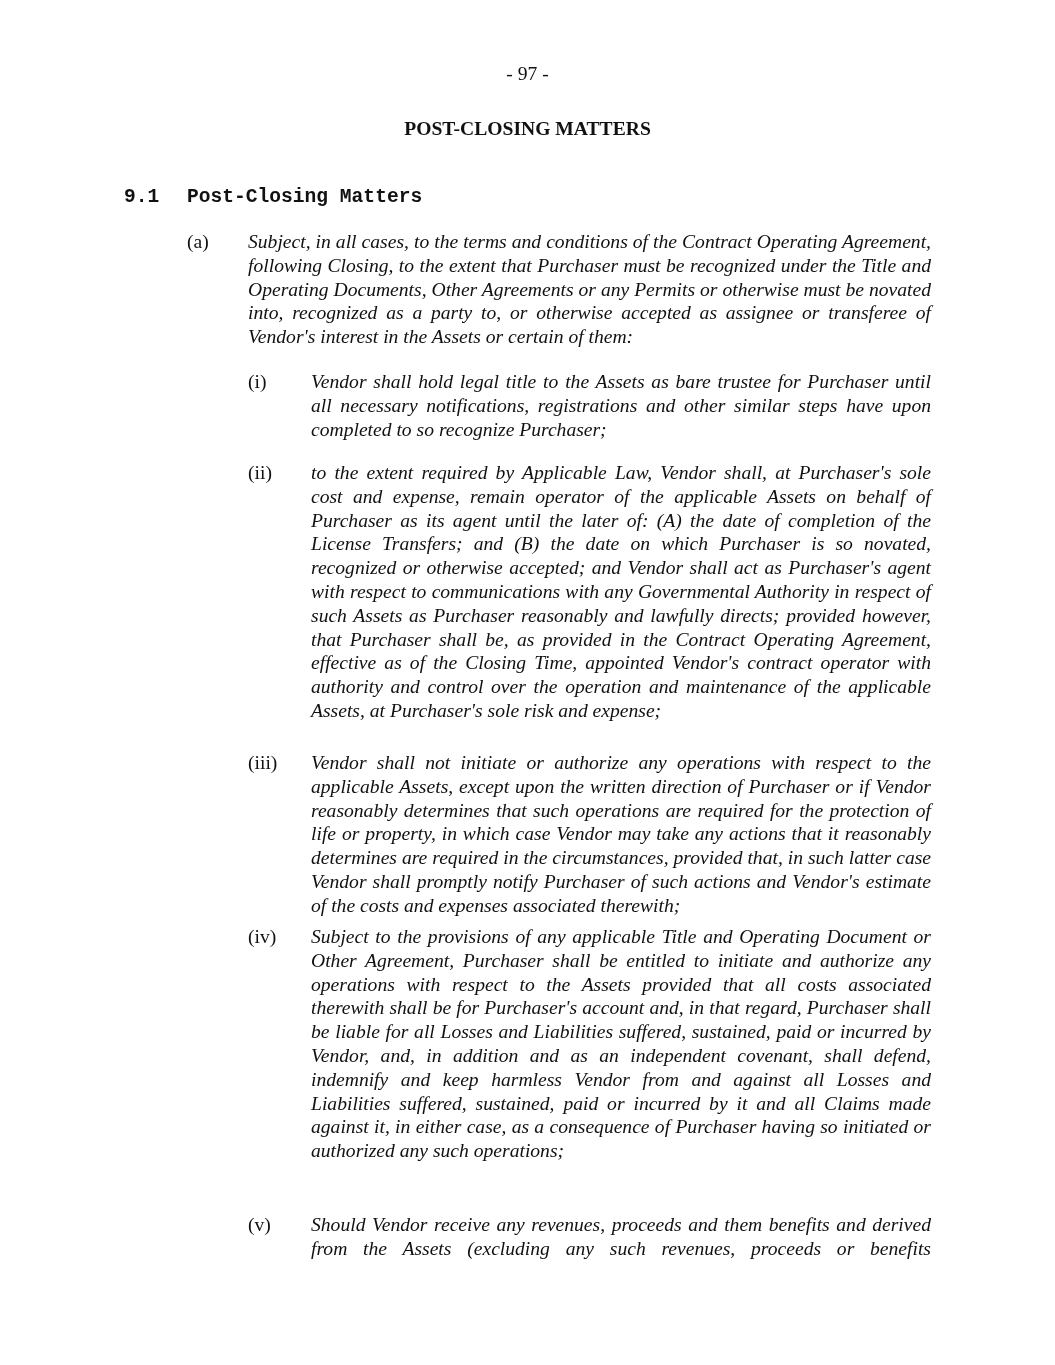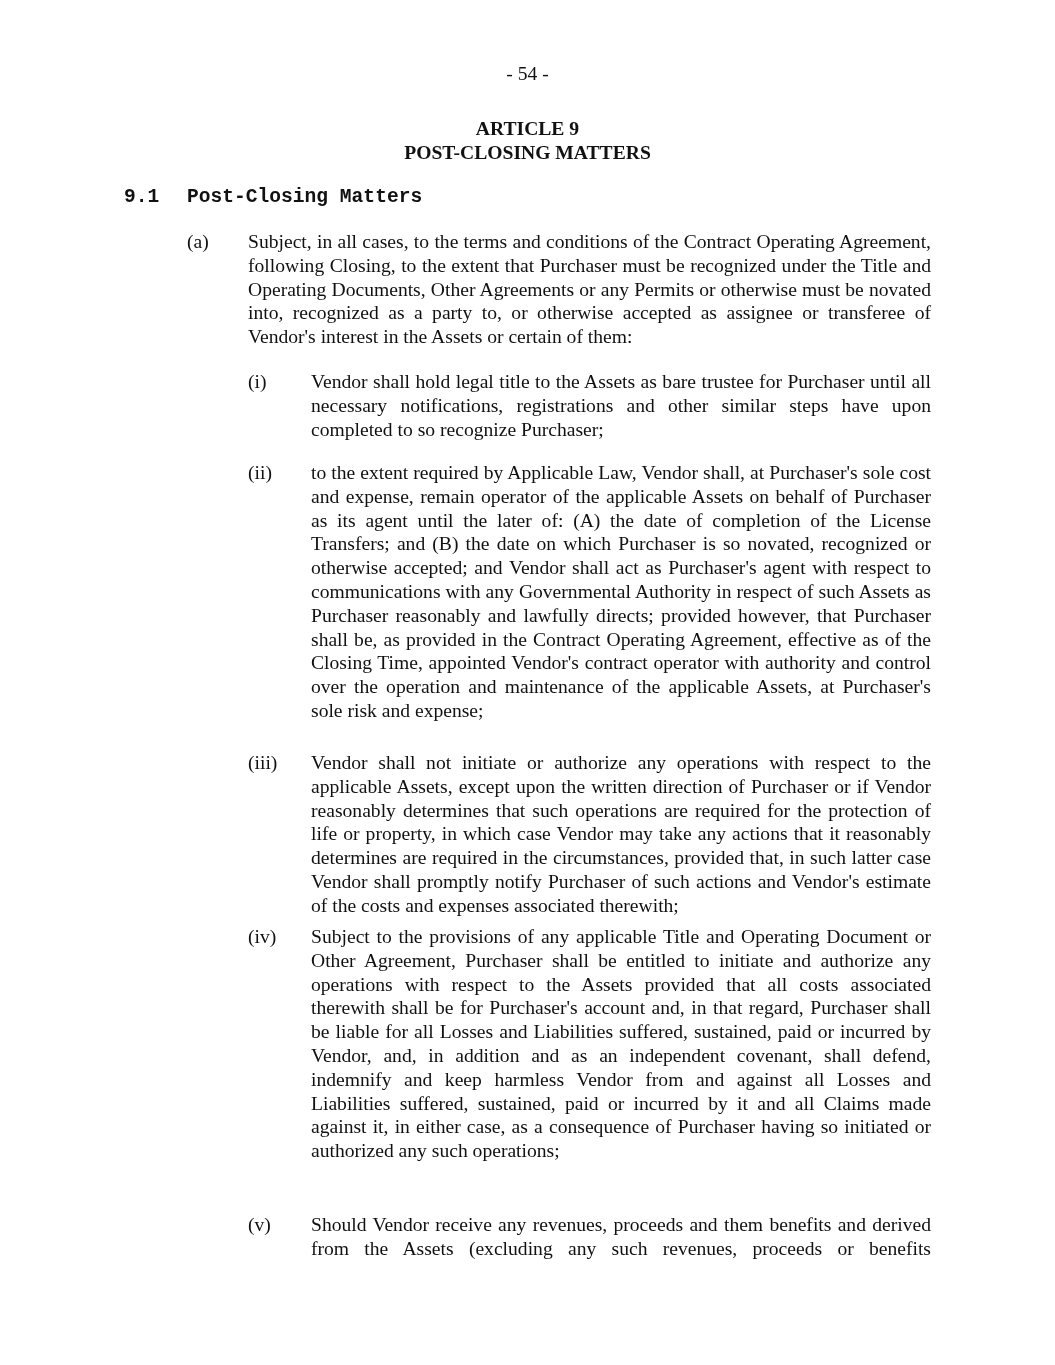--- a/index.html
+++ b/index.html
@@ -51,43 +51,43 @@
       position: absolute;
       line-height: 23.8px;
     }
     .para .label {
       position: absolute;
       top: 0;
     }
     .para .text {
       text-align: justify;
       text-align-last: left;
+      font-style: italic;
     }
     #para-a { top: 230px; left: 187px; width: 744px; }
     #para-a .label { left: 0; }
     #para-a .text { margin-left: 61px; }
 
     .sub { left: 248px; width: 683px; }
     .sub .label { left: 0; }
     .sub .text { margin-left: 63px; }
 
     #sub-i   { top: 370px; }
     #sub-ii  { top: 461px; }
     #sub-iii { top: 751px; }
     #sub-iv  { top: 925px; }
     #sub-v   { top: 1213px; }
     #sub-v .text { text-align-last: justify; }
   </style>
 </head>
 <body>
 
-<div class="page-number">- 54 -</div>
+<div class="page-number">- 97 -</div>
 
 <div class="article-heading">
-  <div>ARTICLE 9</div>
   <div>POST-CLOSING MATTERS</div>
 </div>
 
 <div class="section-heading">
   <span class="num">9.1</span><span>Post-Closing Matters</span>
 </div>
 
 <div class="para" id="para-a">
   <span class="label">(a)</span>
   <div class="text">Subject, in all cases, to the terms and conditions of the Contract Operating Agreement, following Closing, to the extent that Purchaser must be recognized under the Title and Operating Documents, Other Agreements or any Permits or otherwise must be novated into, recognized as a party to, or otherwise accepted as assignee or transferee of Vendor's interest in the Assets or certain of them:</div>

